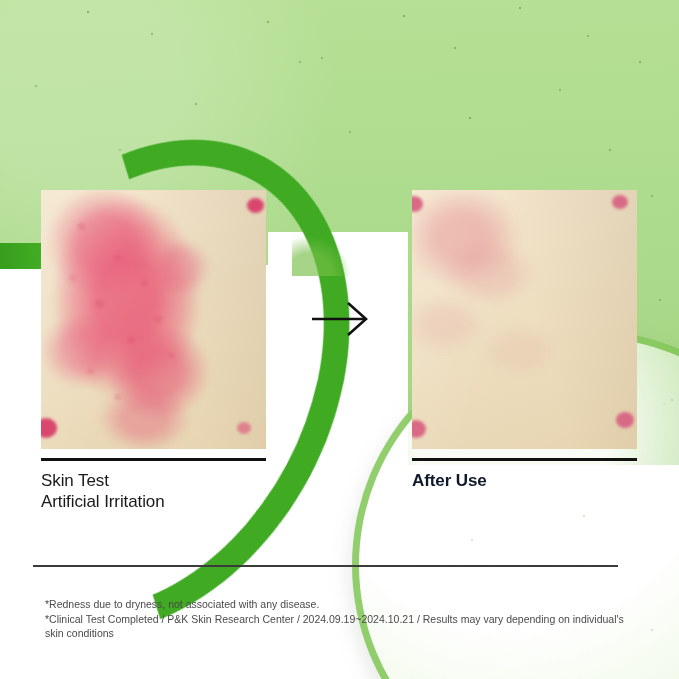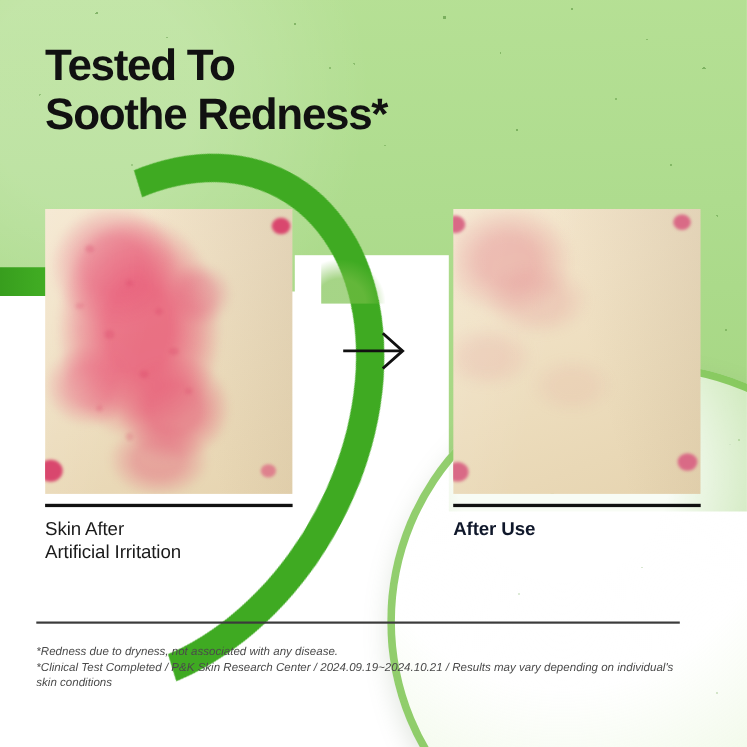--- a/index.html
+++ b/index.html
@@ -246,48 +246,45 @@
   .footer-rule {
     position: absolute;
     left: 33px; top: 565px;
     width: 585px; height: 2px;
     background: #3b3b3b;
   }
   .footnote {
     position: absolute;
     left: 33px; top: 585px;
     width: 600px;
-    margin: 0;
+    margin: 12px;
     font-size: 10.5px;
     line-height: 14.5px;
     color: #4a4a4a;
     white-space: pre-line;
-    font-style: italic;
   }
 </style>
 </head>
 <body>
 
 <div id="canvas">
 
   <div class="bg-green-field"></div>
   <div class="bg-speckles"></div>
   <div class="bg-white-lower"></div>
   <div class="bg-white-midband"></div>
 
   <div class="swoosh"></div>
   <div class="swoosh-tail"></div>
   <div class="swoosh-shade"></div>
 
   <div class="gel-blob"></div>
   <div class="gel-blob-speckles"></div>
   <div class="gel-blob-shadow"></div>
 
-  <h1 class="headline">Tested To
-Soothe Redness*</h1>
 
   <div class="photo photo-left">
     <div class="skin-base"></div>
     <div class="irritation-strong"></div>
     <div class="mottle"></div>
     <div class="skin-shade"></div>
     <div class="blemish" style="left:206px;top:8px;width:17px;height:15px;background:#d9476e;"></div>
     <div class="blemish" style="left:-6px;top:228px;width:22px;height:20px;background:#d9476e;"></div>
     <div class="blemish" style="left:196px;top:232px;width:14px;height:12px;background:#dd6080;opacity:.7;"></div>
   </div>
@@ -303,21 +300,21 @@
     <div class="skin-base"></div>
     <div class="irritation-faint"></div>
     <div class="skin-shade"></div>
     <div class="blemish" style="left:200px;top:5px;width:16px;height:14px;background:#d96a86;"></div>
     <div class="blemish" style="left:-7px;top:6px;width:18px;height:16px;background:#d96a86;"></div>
     <div class="blemish" style="left:-6px;top:230px;width:20px;height:18px;background:#d96a86;"></div>
     <div class="blemish" style="left:204px;top:222px;width:18px;height:16px;background:#d96a86;"></div>
   </div>
 
   <div class="cap-rule cap-rule-left"></div>
-  <p class="caption caption-left">Skin After
+  <p class="caption caption-left">Skin Test
 Artificial Irritation</p>
 
   <div class="cap-rule cap-rule-right"></div>
   <p class="caption caption-right">After Use</p>
 
   <div class="footer-rule"></div>
   <p class="footnote">*Redness due to dryness, not associated with any disease.
 *Clinical Test Completed / P&amp;K Skin Research Center / 2024.09.19~2024.10.21 / Results may vary depending on individual's skin conditions</p>
 
 </div>

